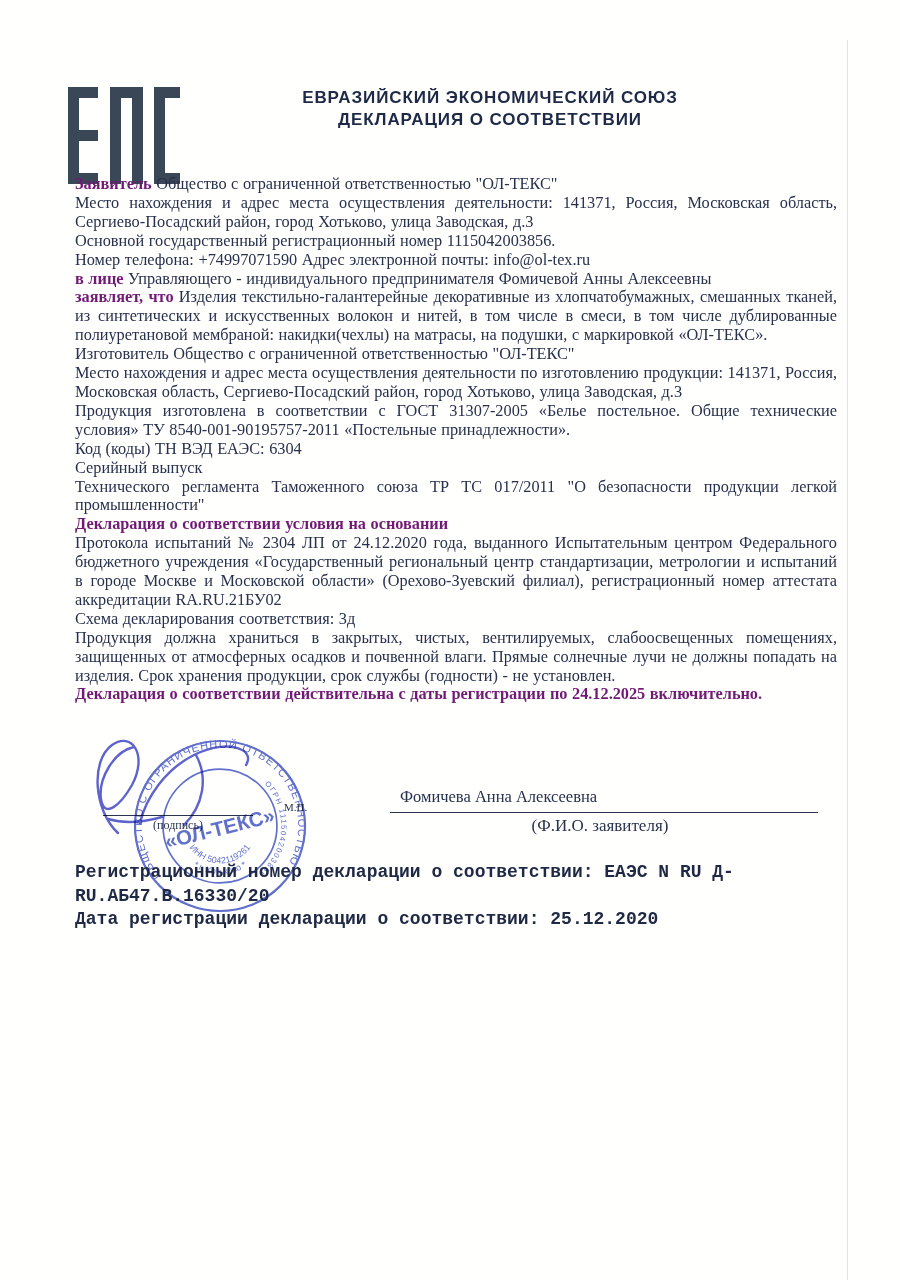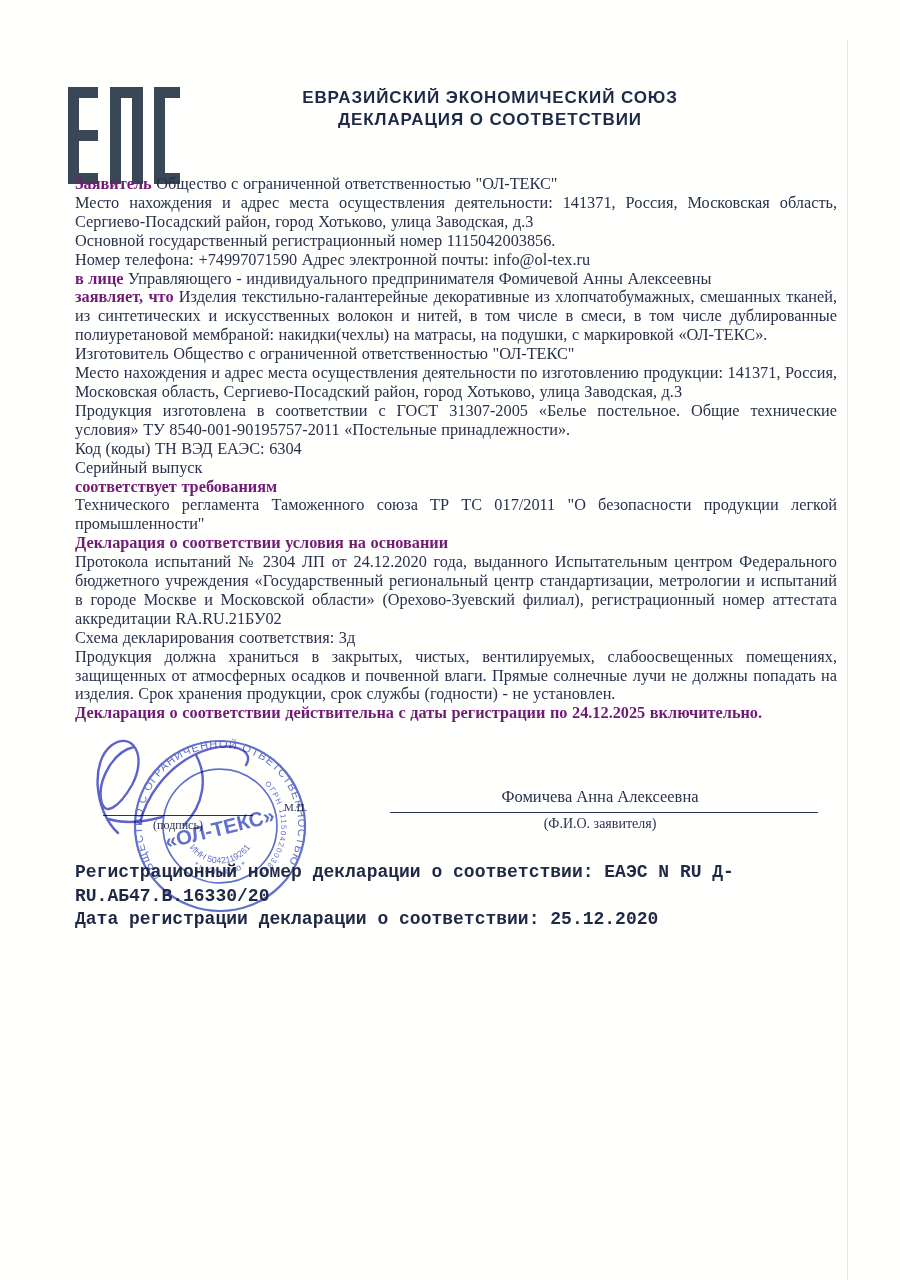--- a/index.html
+++ b/index.html
@@ -25,21 +25,21 @@
   .doc-body p { margin:0; }
   .doc-body b { color:#701a75; }
   .sig-line {
     position:absolute; border-top:1.6px solid #2a3350; height:0;
   }
   .sig-caption {
     position:absolute; text-align:center; font-size:12px; color:#2a3350;
   }
   .mp-label { position:absolute; left:284px; top:801px; font-size:11px; color:#27304c; }
   .fio-name {
-    position:absolute; left:400px; top:787px; width:400px; text-align:center;
+    position:absolute; left:400px; top:787px; width:400px; text-align:left;
     font-size:16.5px; color:#27304c;
   }
   .footer {
     position:absolute; left:75px; top:861px; width:790px;
     font-weight:bold; font-size:18px; line-height:23.5px; color:#1f2945;font-family:Liberation Mono, monospace;
   }
   .stamp-svg {
     position:absolute; left:118px; top:722px; width:204px; height:208px;
     mix-blend-mode:multiply; opacity:0.88; pointer-events:none;
   }
@@ -85,36 +85,35 @@
     <p><b></b><span>Место нахождения и адрес места осуществления деятельности: 141371, Россия, Московская область, Сергиево-Посадский район, город Хотьково, улица Заводская, д.3</span></p>
     <p><b></b><span>Основной государственный регистрационный номер 1115042003856.</span></p>
     <p><b></b><span>Номер телефона: +74997071590 Адрес электронной почты: info@ol-tex.ru</span></p>
     <p><b>в лице</b><span> Управляющего - индивидуального предпринимателя Фомичевой Анны Алексеевны</span></p>
     <p><b>заявляет, что</b><span> Изделия текстильно-галантерейные декоративные из хлопчатобумажных, смешанных тканей, из синтетических и искусственных волокон и нитей, в том числе в смеси, в том числе дублированные полиуретановой мембраной: накидки(чехлы) на матрасы, на подушки, с маркировкой «ОЛ-ТЕКС».</span></p>
     <p><b></b><span>Изготовитель Общество с ограниченной ответственностью "ОЛ-ТЕКС"</span></p>
     <p><b></b><span>Место нахождения и адрес места осуществления деятельности по изготовлению продукции: 141371, Россия, Московская область, Сергиево-Посадский район, город Хотьково, улица Заводская, д.3</span></p>
     <p><b></b><span>Продукция изготовлена в соответствии с ГОСТ 31307-2005 «Белье постельное. Общие технические условия» ТУ 8540-001-90195757-2011 «Постельные принадлежности».</span></p>
     <p><b></b><span>Код (коды) ТН ВЭД ЕАЭС: 6304</span></p>
     <p><b></b><span>Серийный выпуск</span></p>
-    <p><b>соответствует требованиям</b><span></span></p>
     <p><b></b><span>Технического регламента Таможенного союза ТР ТС 017/2011 "О безопасности продукции легкой промышленности"</span></p>
     <p><b>Декларация о соответствии условия на основании</b><span></span></p>
     <p><b></b><span>Протокола испытаний № 2304 ЛП от 24.12.2020 года, выданного Испытательным центром Федерального бюджетного учреждения «Государственный региональный центр стандартизации, метрологии и испытаний в городе Москве и Московской области» (Орехово-Зуевский филиал), регистрационный номер аттестата аккредитации RA.RU.21БУ02</span></p>
     <p><b></b><span>Схема декларирования соответствия: 3д</span></p>
     <p><b></b><span>Продукция должна храниться в закрытых, чистых, вентилируемых, слабоосвещенных помещениях, защищенных от атмосферных осадков и почвенной влаги. Прямые солнечные лучи не должны попадать на изделия. Срок хранения продукции, срок службы (годности) - не установлен.</span></p>
     <p><b>Декларация о соответствии действительна с даты регистрации по 24.12.2025 включительно.</b><span></span></p>
   </div>
 
   <div class="sig-line" style="left:103px; top:815px; width:150px;"></div>
   <div class="sig-caption" style="left:118px; top:818px; width:120px;">(подпись)</div>
   <div class="mp-label">М.П.</div>
 
   <div class="fio-name">Фомичева Анна Алексеевна</div>
   <div class="sig-line" style="left:390px; top:812px; width:428px;"></div>
-  <div class="sig-caption" style="left:400px; top:816px; width:400px; font-size:14px;">(Ф.И.О. заявителя)</div>
+  <div class="sig-caption" style="left:400px; top:816px; width:400px; font-size:17px;">(Ф.И.О. заявителя)</div>
 
   <svg class="stamp-svg" viewBox="0 0 240 244">
     <defs>
       <path id="ringPath" d="M49.5,181.1 A92,92 0 1 1 190.5,181.1"></path>
       <path id="cityPath" d="M87.3,168.7 A57,57 0 0 0 152.7,168.7"></path>
       <path id="innPath" d="M81.9,144 A44,44 0 0 0 158.1,144"></path>
       <path id="ogrnPath" d="M158.2,61 A72,72 0 0 1 150.4,187.3"></path>
     </defs>
     <g fill="none" stroke="#4b5cc4">
       <circle cx="120" cy="122" r="100" stroke-width="2.6"></circle>

